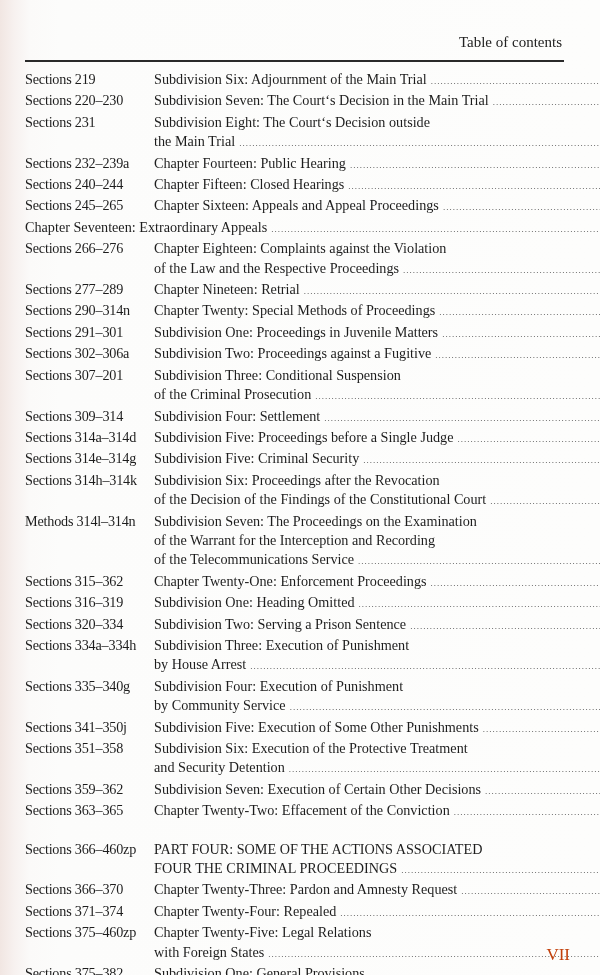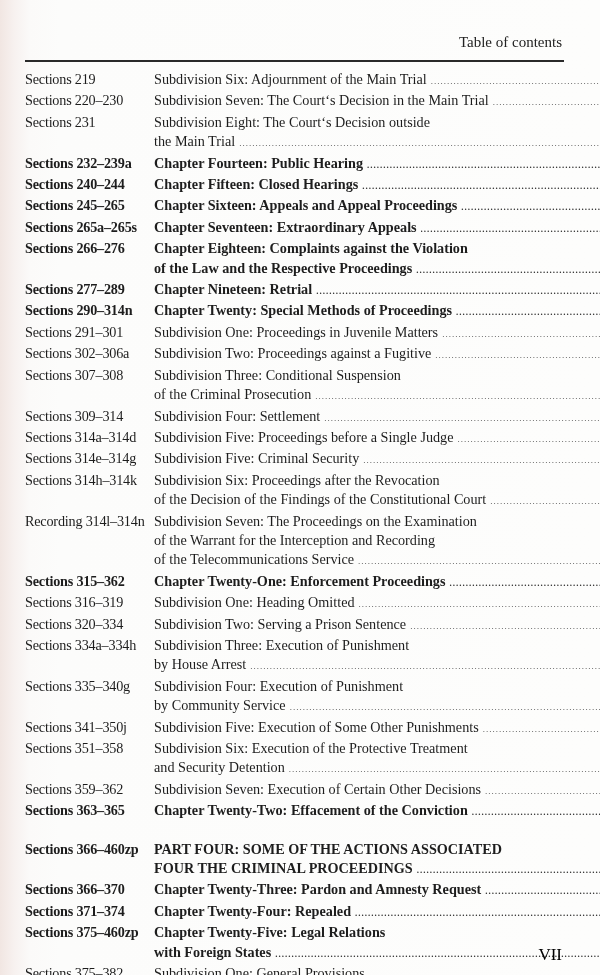--- a/index.html
+++ b/index.html
@@ -15,36 +15,36 @@
     font-size: 15px; color: #222; margin-left: 28px;
   }
   .header-rule {
     position: absolute; left: 25px; right: 36px; top: 60px;
     height: 1.5px; background: #2a2a2a;
   }
   .toc {
     position: absolute; left: 25px; top: 70px; width: 537px;
   }
   .entry { display: flex; font-size: 14.2px; line-height: 19.4px; }
-  .entry.bold { font-weight: bold; }
+  .entry.bold { font-weight: normal; }
   .entry.gap { margin-top: 17px; }
   .sec { width: 129px; flex: 0 0 129px; white-space: nowrap; letter-spacing: -0.2px; }
   .body { flex: 1; }
   .line { display: flex; align-items: baseline; white-space: nowrap; }
   .line .txt { flex: 0 0 auto; }
   .line .dots {
     flex: 1 1 auto; overflow: hidden; margin: 0 2px 0 4px;
     font-size: 9px; letter-spacing: 1px; color: #333;
   }
   .line .dots::before {
     content: "................................................................................................................................................................................................";
   }
   .page-num {
-    position: absolute; right: 38px; top: 945px;
-    font-size: 17px; color: #000000;
+    position: absolute; right: 30px; top: 945px;
+    font-size: 17px; color: #c2410c;
   }
 </style>
 </head>
 <body>
 
 <div class="header-title">Table of contents</div>
 <div class="header-rule"></div>
 
 <div class="toc" id="toc">
     <div class="entry">
@@ -98,21 +98,20 @@
     <div class="entry bold">
       <div class="sec">Sections 245–265</div>
       <div class="body">
         <div class="line">
           <span class="txt">Chapter Sixteen: Appeals and Appeal Proceedings</span>
           <span class="dots"></span>
         </div>
       </div>
     </div>
     <div class="entry bold">
-      <div class="sec">Sections 265a–265s</div>
       <div class="body">
         <div class="line">
           <span class="txt">Chapter Seventeen: Extraordinary Appeals</span>
           <span class="dots"></span>
         </div>
       </div>
     </div>
     <div class="entry bold">
       <div class="sec">Sections 266–276</div>
       <div class="body">
@@ -155,21 +154,21 @@
     <div class="entry">
       <div class="sec">Sections 302–306a</div>
       <div class="body">
         <div class="line">
           <span class="txt">Subdivision Two: Proceedings against a Fugitive</span>
           <span class="dots"></span>
         </div>
       </div>
     </div>
     <div class="entry">
-      <div class="sec">Sections 307–308</div>
+      <div class="sec">Sections 307–201</div>
       <div class="body">
         <div class="line">
           <span class="txt">Subdivision Three: Conditional Suspension</span>
         </div>
         <div class="line">
           <span class="txt">of the Criminal Prosecution</span>
           <span class="dots"></span>
         </div>
       </div>
     </div>
@@ -206,21 +205,21 @@
         <div class="line">
           <span class="txt">Subdivision Six: Proceedings after the Revocation</span>
         </div>
         <div class="line">
           <span class="txt">of the Decision of the Findings of the Constitutional Court</span>
           <span class="dots"></span>
         </div>
       </div>
     </div>
     <div class="entry">
-      <div class="sec">Recording 314l–314n</div>
+      <div class="sec">Methods 314l–314n</div>
       <div class="body">
         <div class="line">
           <span class="txt">Subdivision Seven: The Proceedings on the Examination</span>
         </div>
         <div class="line">
           <span class="txt">of the Warrant for the Interception and Recording</span>
         </div>
         <div class="line">
           <span class="txt">of the Telecommunications Service</span>
           <span class="dots"></span>

